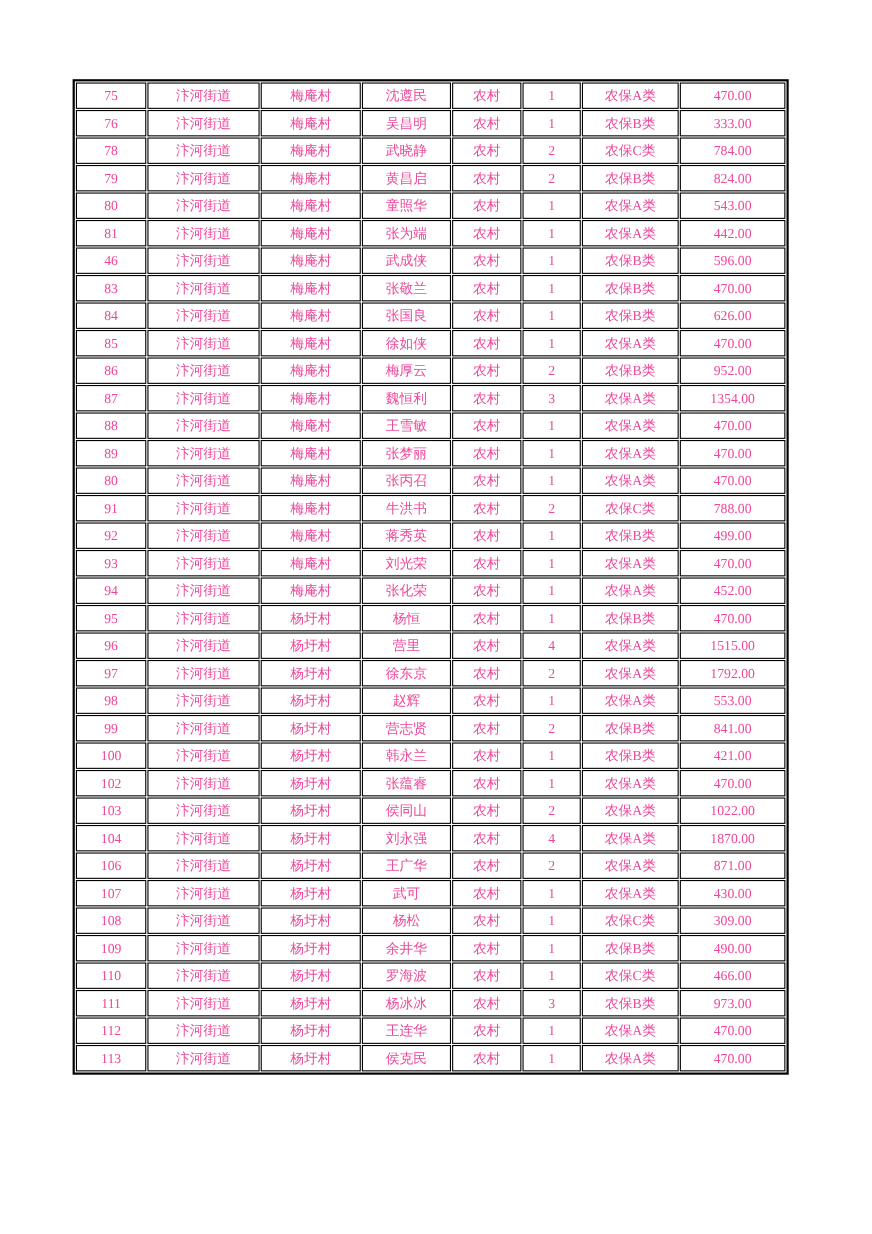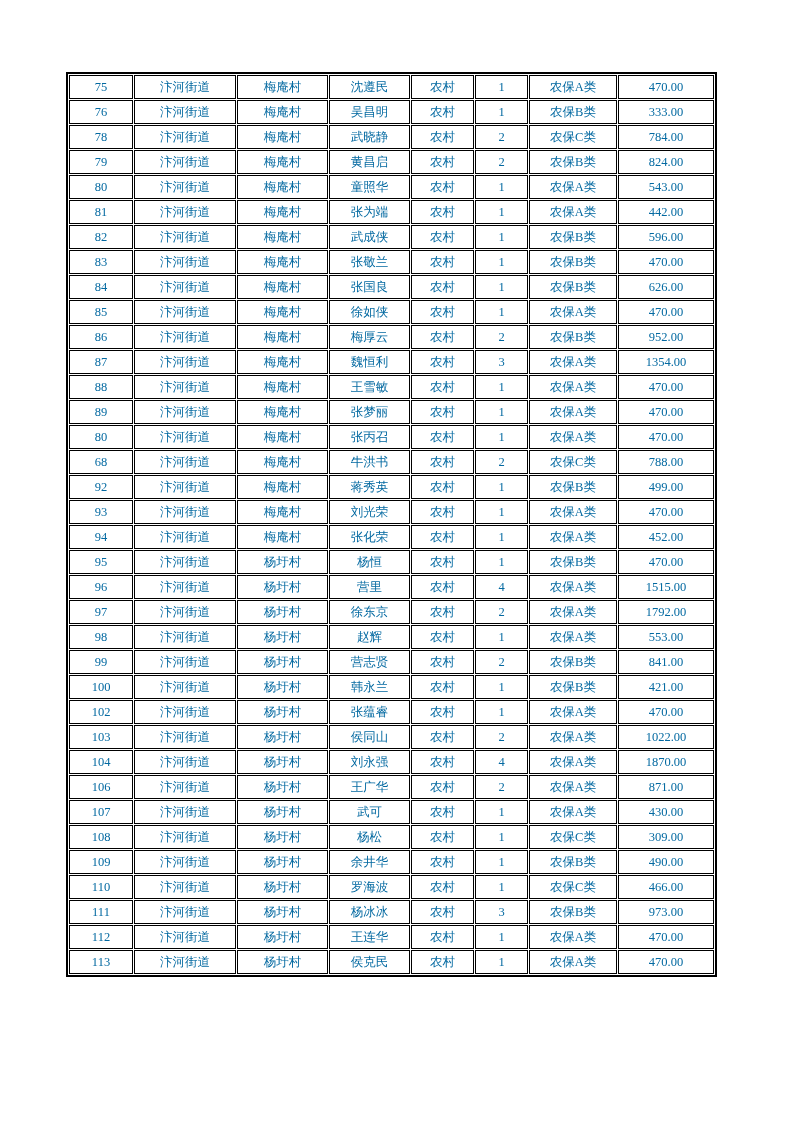--- a/index.html
+++ b/index.html
@@ -7,21 +7,21 @@
     padding: 0;
     background: #ffffff;
   }
   .page {
     position: relative;
     width: 793px;
     height: 1122px;
     background: #ffffff;
     overflow: hidden;
     font-family: "Liberation Serif", "DejaVu Serif", serif;
-    color: #0369a1;
+    color: #ec4899;
   }
   .records-table {
     position: absolute;
     left: 66px;
     top: 72px;
     border-collapse: separate;
     border-spacing: 1px;
     border: 2px solid #000000;
     background: #ffffff;
     table-layout: fixed;
@@ -117,21 +117,21 @@
     <td>81</td>
     <td>汴河街道</td>
     <td>梅庵村</td>
     <td>张为端</td>
     <td>农村</td>
     <td>1</td>
     <td>农保A类</td>
     <td>442.00</td>
   </tr>
         <tr>
-    <td>82</td>
+    <td>46</td>
     <td>汴河街道</td>
     <td>梅庵村</td>
     <td>武成侠</td>
     <td>农村</td>
     <td>1</td>
     <td>农保B类</td>
     <td>596.00</td>
   </tr>
         <tr>
     <td>83</td>
@@ -207,21 +207,21 @@
     <td>80</td>
     <td>汴河街道</td>
     <td>梅庵村</td>
     <td>张丙召</td>
     <td>农村</td>
     <td>1</td>
     <td>农保A类</td>
     <td>470.00</td>
   </tr>
         <tr>
-    <td>68</td>
+    <td>91</td>
     <td>汴河街道</td>
     <td>梅庵村</td>
     <td>牛洪书</td>
     <td>农村</td>
     <td>2</td>
     <td>农保C类</td>
     <td>788.00</td>
   </tr>
         <tr>
     <td>92</td>

